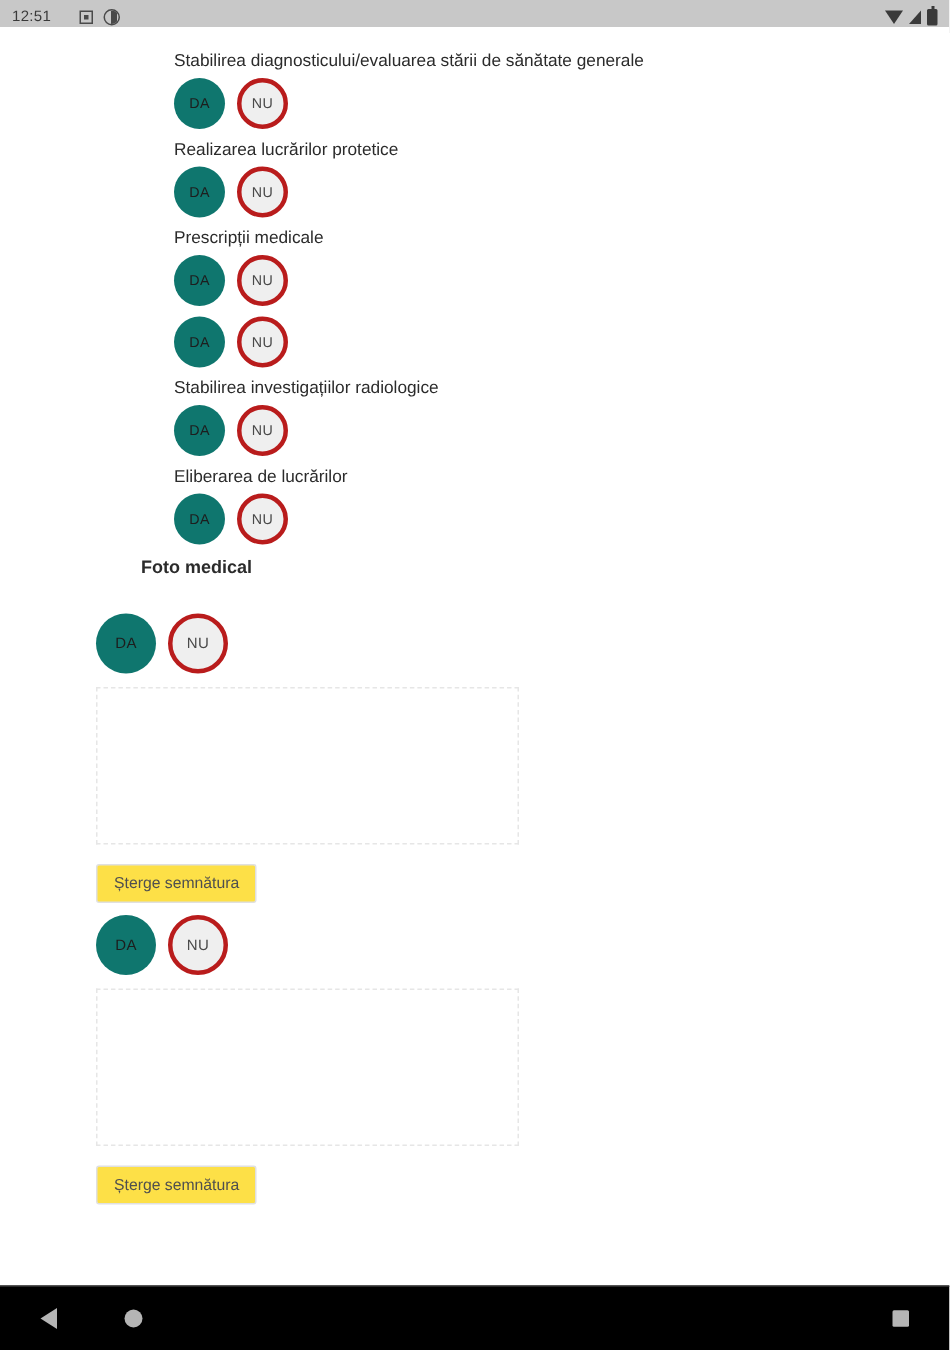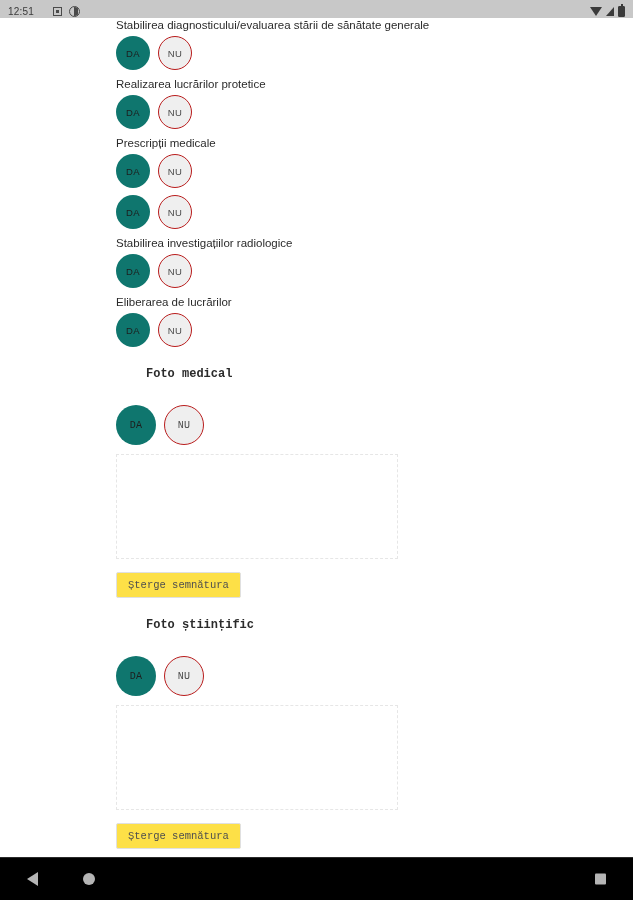--- a/index.html
+++ b/index.html
@@ -101,21 +101,21 @@
     position: absolute;
     top: 18px;
     left: 0;
     right: 0;
     bottom: 42px;
     background: #ffffff;
     overflow: hidden;
   }
 
   .q-list {
-    padding-top: 0;
+    padding-top: 16px;
   }
   .q-item {
     padding-left: 116px;
     margin-bottom: 7px;
   }
   .q-label {
     font-size: 11.5px;
     color: #2b2b2b;
     line-height: 14px;
     margin-bottom: 4px;
@@ -138,29 +138,28 @@
     box-sizing: border-box;
     user-select: none;
   }
   .choice.yes {
     background: #0f766e;
     color: #1d1d1d;
   }
   .choice.no {
     background: #efefef;
     color: #4a4a4a;
-    border: 1px solid #b91c1c;
+    border: 3px solid #b91c1c;
   }
 
   
   .foto-section {
-    padding-left: 116px;
+    padding-left: 64px;
     padding-right: 40px;
-    margin-top: 20px;
-    font-family: Liberation Mono, monospace;
+    margin-top: 8px;
   }
   .foto-title {
     font-size: 12px;
     color: #2b2b2b;
     font-weight: 600;
     text-align: left;
     padding-left: 30px;
     margin-bottom: 24px;
   }
   .foto-choice-row {
@@ -305,21 +304,20 @@
     <div class="foto-title">Foto medical</div>
     <div class="foto-choice-row">
       <div class="choice yes">DA</div>
       <div class="choice no">NU</div>
     </div>
     <div class="signature-pad"></div>
     <div class="clear-btn">Șterge semnătura</div>
   </div>
 
   <div class="foto-section">
-    <div class="foto-title">Foto științific</div>
     <div class="foto-choice-row">
       <div class="choice yes">DA</div>
       <div class="choice no">NU</div>
     </div>
     <div class="signature-pad"></div>
     <div class="clear-btn">Șterge semnătura</div>
   </div>
 
 </div>
 

